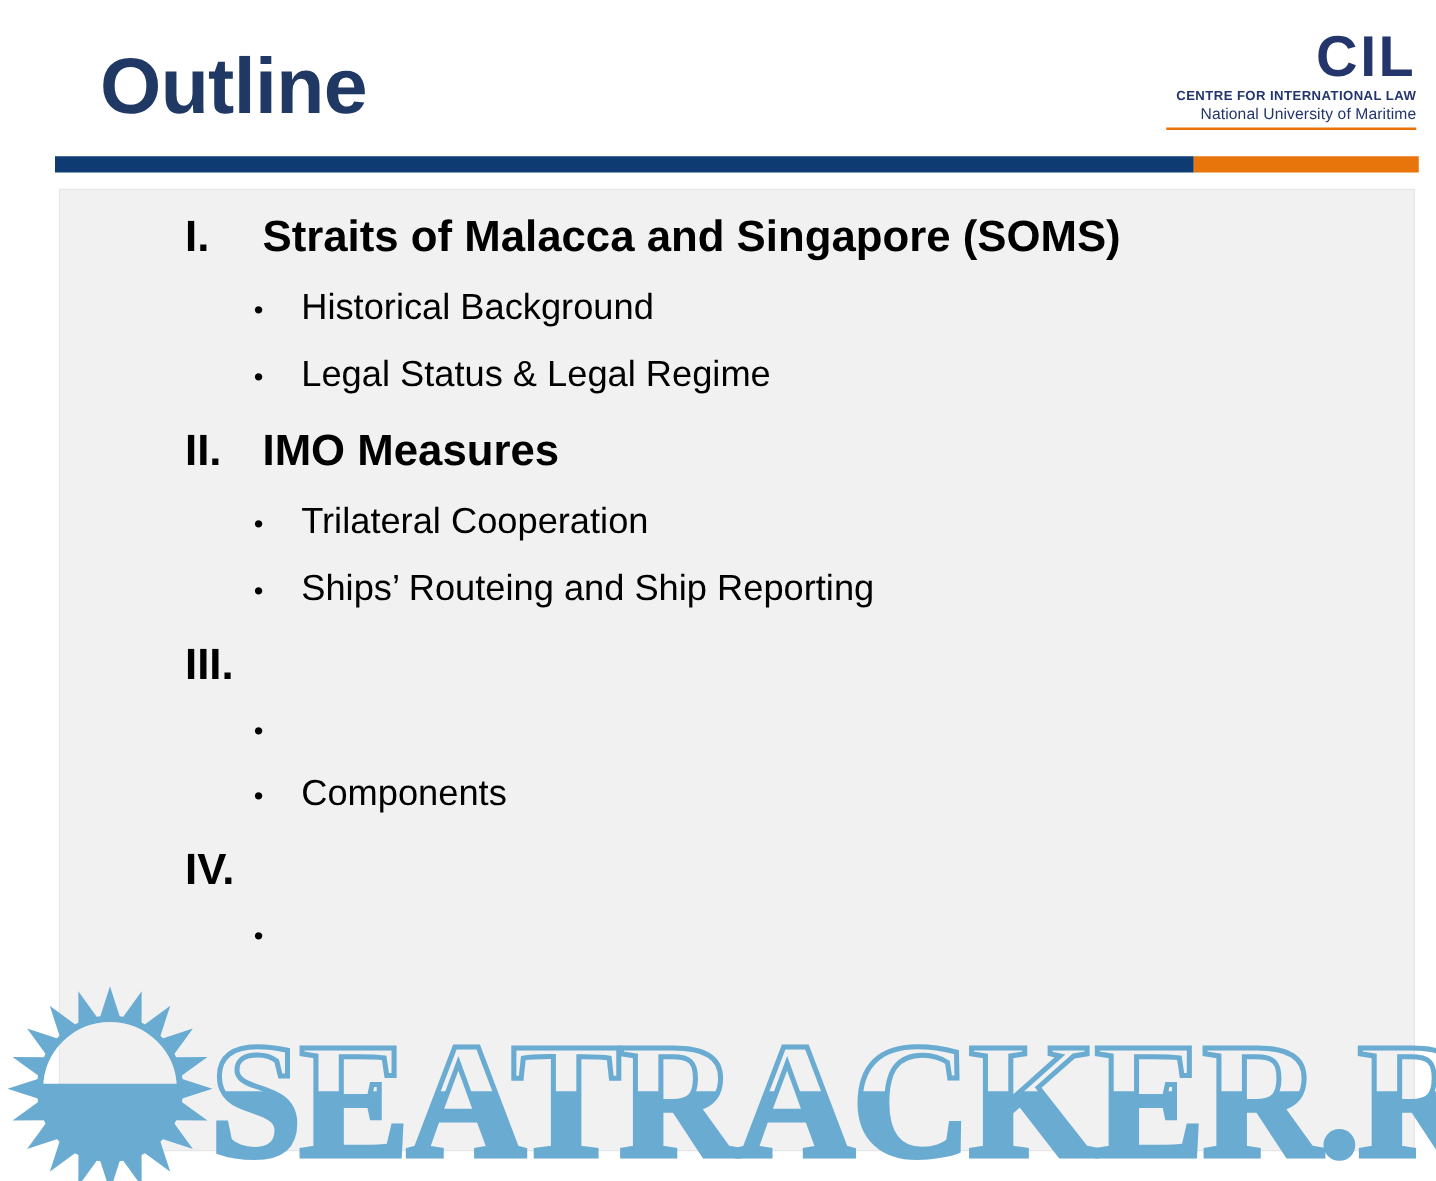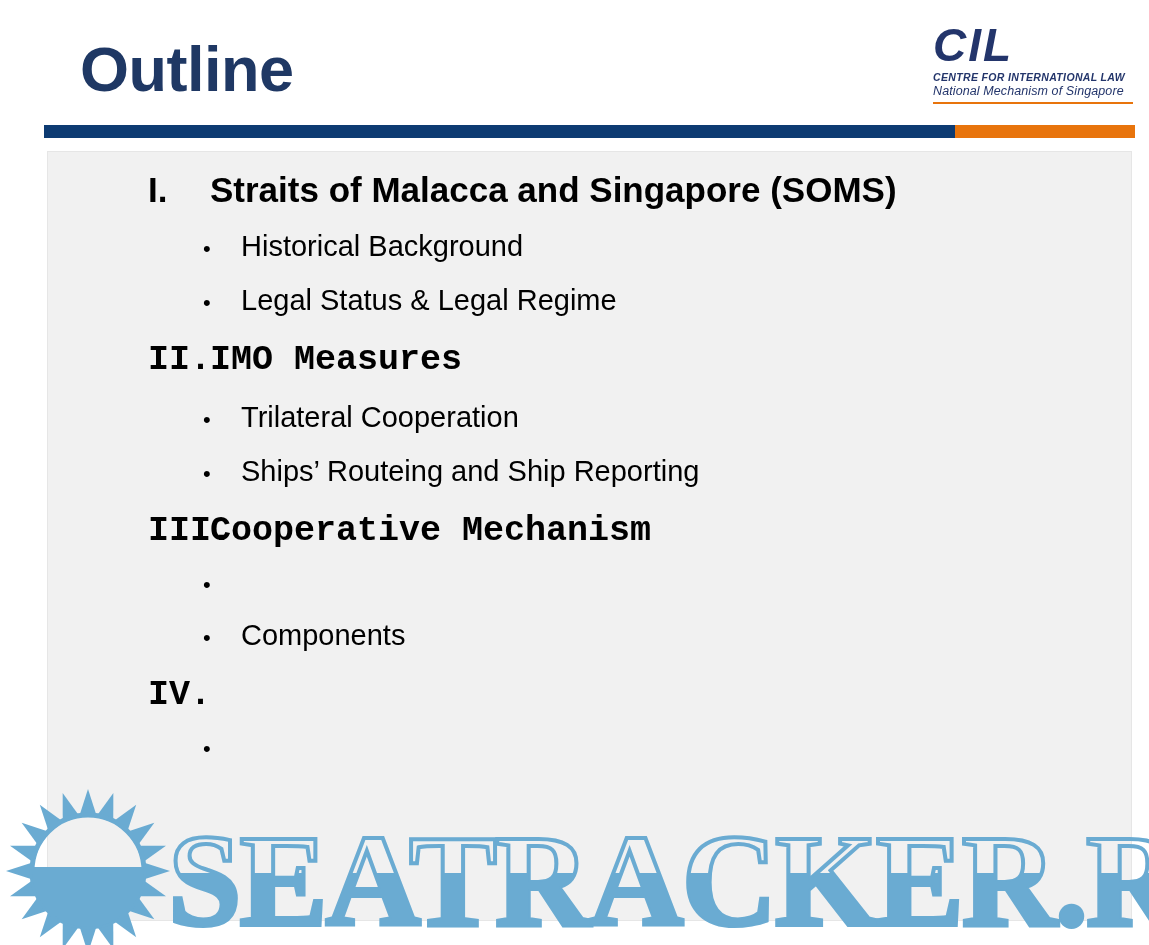--- a/index.html
+++ b/index.html
@@ -33,22 +33,21 @@
     line-height: 1;
     white-space: nowrap;
   }
 
   
   .logo {
     position: absolute;
     right: 16px;
     top: 22px;
     width: 200px;
-    text-align: left;
-    font-style: italic;
+    text-align: right;
   }
   .logo-mark {
     font-size: 46px;
     font-weight: bold;
     color: #23356b;
     letter-spacing: 2px;
     line-height: 1.02;
     font-family: "Liberation Sans", sans-serif;
   }
   .logo-line1 {
@@ -140,21 +139,21 @@
   }
   .sub-bullet {
     flex: 0 0 38px;
     font-size: 22px;
     line-height: 1;
     color: #000000;
   }
   .sub-label { font-weight: normal; }
 
   .sp-head  { margin-top: 0px; }
-  .sp-head2 { margin-top: 28px; font-family: Liberation Mono, monospace; }
+  .sp-head2 { margin-top: 28px; }
   .sp-sub   { margin-top: 25px; }
 
   
   .watermark {
     position: absolute;
     left: 0;
     bottom: 0;
     width: 1149px;
     height: 160px;
     pointer-events: none;
@@ -164,21 +163,21 @@
 </head>
 <body>
 
 <div class="slide">
 
   <div class="slide-title">Outline</div>
 
   <div class="logo">
     <div class="logo-mark">CIL</div>
     <div class="logo-line1">CENTRE FOR INTERNATIONAL LAW</div>
-    <div class="logo-line2">National Mechanism of Singapore</div>
+    <div class="logo-line2">National University of Maritime</div>
     <div class="logo-rule"></div>
   </div>
 
   <div class="header-bar">
     <div class="seg-navy"></div>
     <div class="seg-orange"></div>
   </div>
 
   <div class="content-panel">
     <div class="outline-list" id="outline-list">
@@ -201,21 +200,20 @@
         <div class="sub-item sp-sub">
           <span class="sub-bullet">•</span>
           <span class="sub-label">Trilateral Cooperation</span>
         </div>
         <div class="sub-item sp-sub">
           <span class="sub-bullet">•</span>
           <span class="sub-label">Ships’ Routeing and Ship Reporting</span>
         </div>
         <div class="section-head sp-head2">
           <span class="section-num">III.</span>
-          <span class="section-label">Cooperative Mechanism</span>
         </div>
         <div class="sub-item sp-sub">
           <span class="sub-bullet">•</span>
         </div>
         <div class="sub-item sp-sub">
           <span class="sub-bullet">•</span>
           <span class="sub-label">Components</span>
         </div>
         <div class="section-head sp-head2">
           <span class="section-num">IV.</span>

